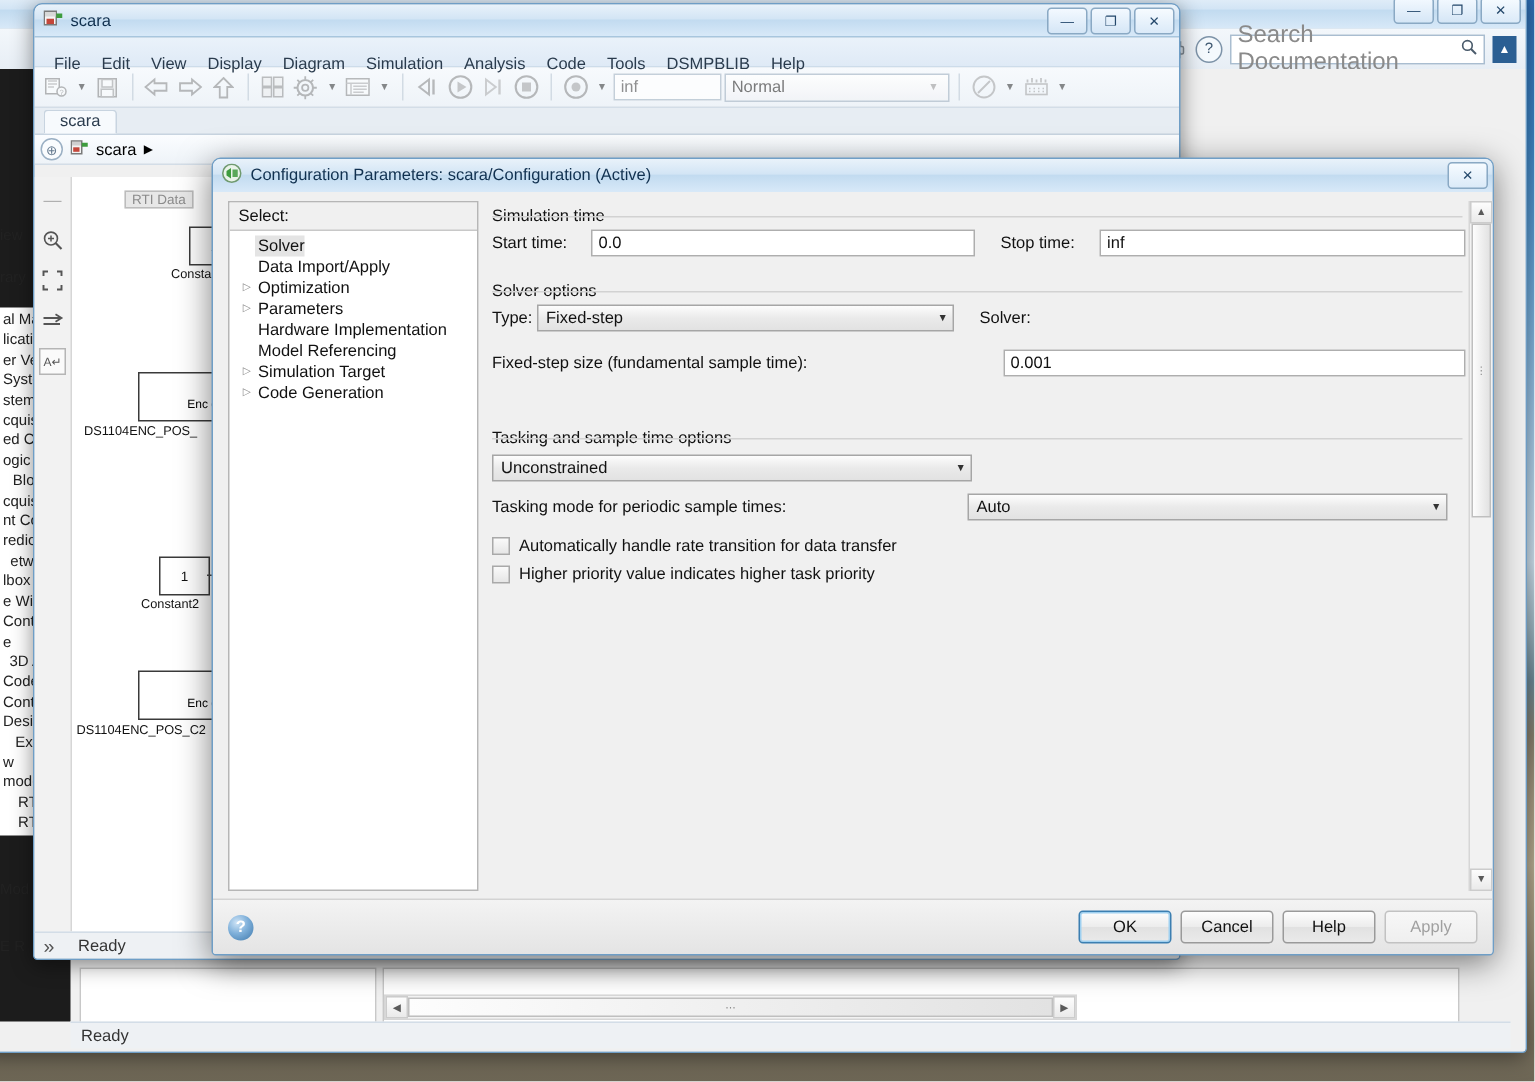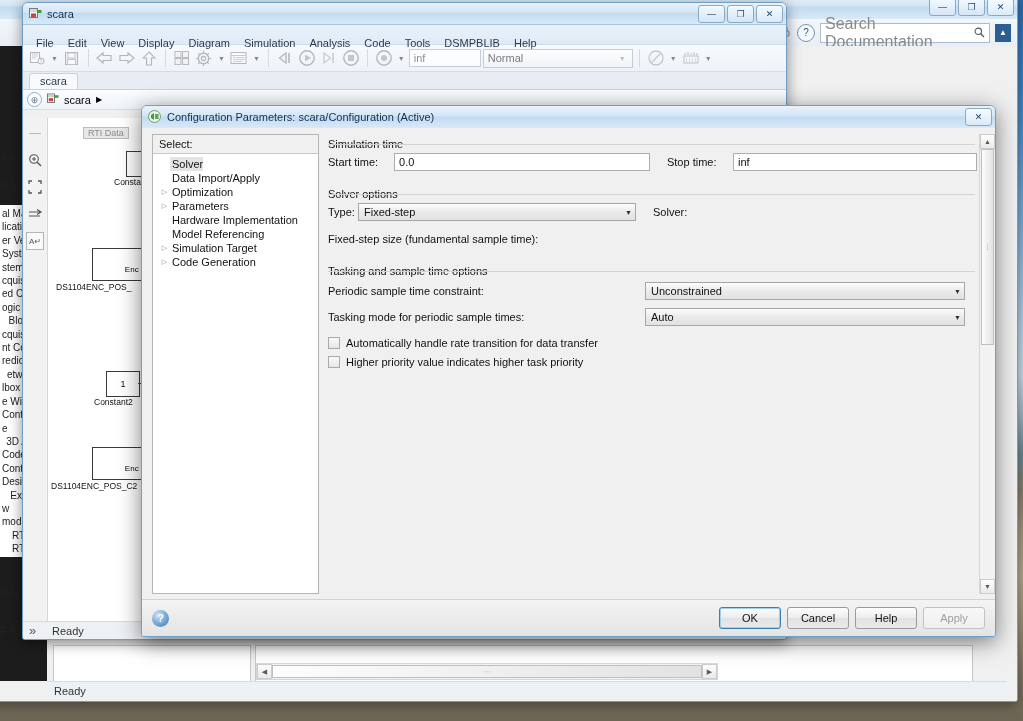--- a/index.html
+++ b/index.html
@@ -769,27 +769,27 @@
           <span class="flabel" style="width:30px;">Type:</span>
           <span class="fcombo" style="width:278px;">
             <span>Fixed-step</span>
             <span class="arw">▼</span>
           </span>
           <span class="flabel" style="width:42px; padding-left:17px;">Solver:</span>
         </div>
 
         <div class="frow" style="padding-top:9px;">
           <span class="flabel" style="width:354px;">Fixed-step size (fundamental sample time):</span>
+          <span class="ftext" style="width:320px;">0.001</span>
         </div>
 
-        <div class="grouphdr" style="margin-top:13px;">Tasking and sample time options</div>
+        <div class="grouphdr" style="margin-top:28px;">Tasking and sample time options</div>
         <div class="grouprule"></div>
 
         <div class="frow" style="padding-top:2px;">
-          <span class="flabel" style="width:317px;">Periodic sample time constraint:</span>
           <span class="fcombo" style="width:320px;">
             <span>Unconstrained</span>
             <span class="arw">▼</span>
           </span>
         </div>
 
         <div class="frow" style="padding-top:5px;">
           <span class="flabel" style="width:317px;">Tasking mode for periodic sample times:</span>
           <span class="fcombo" style="width:320px;">
             <span>Auto</span>

